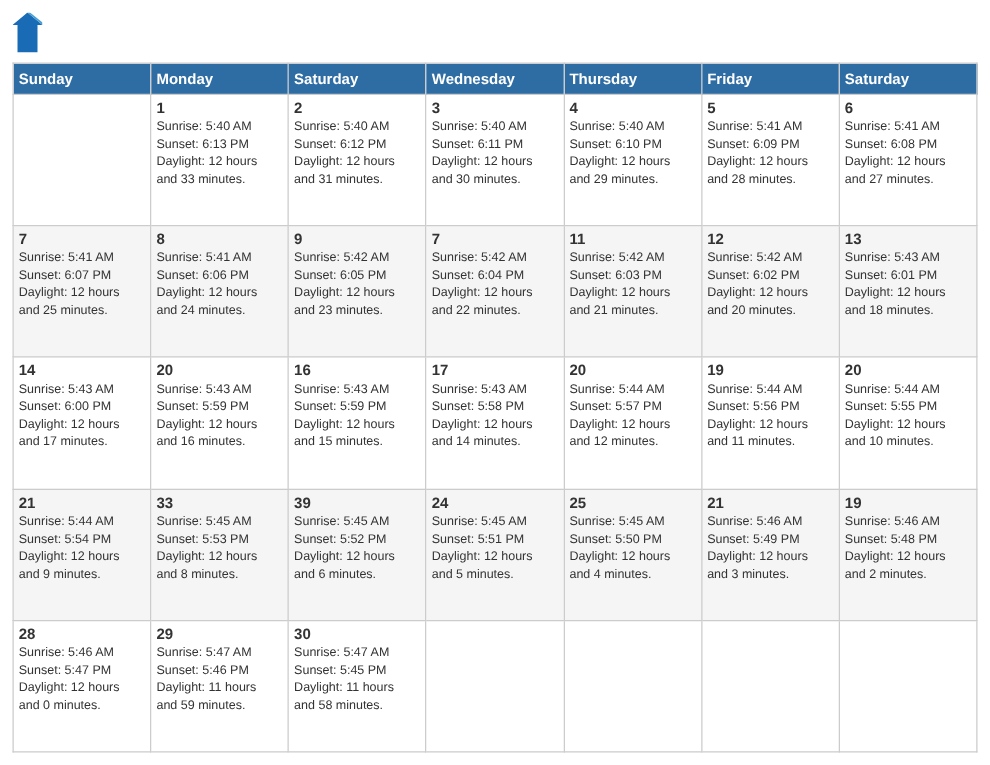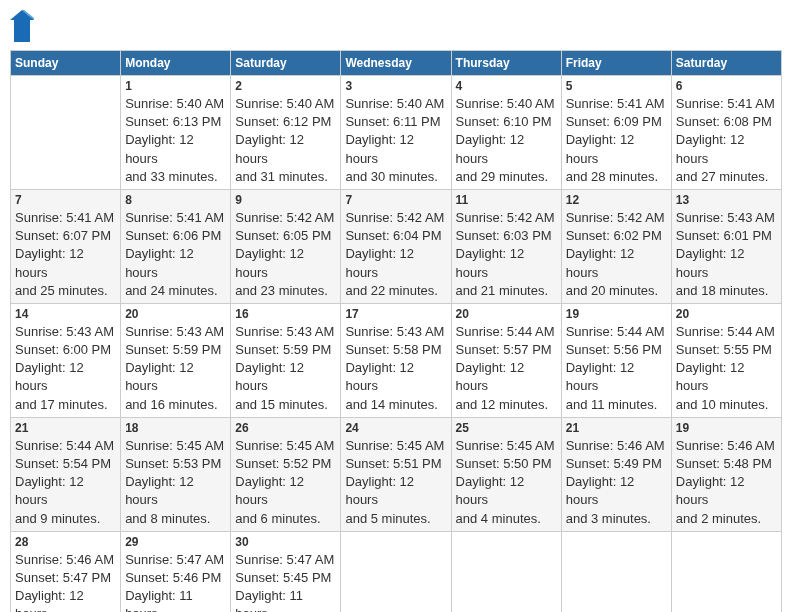--- a/index.html
+++ b/index.html
@@ -76,21 +76,21 @@
     .calendar tr:nth-child(odd) td {
       background: #fff;
     }
     .day-num {
       font-weight: bold;
       font-size: 12px;
       display: block;
       margin-bottom: 2px;
     }
     .day-info {
-      font-size: 13px;
+      font-size: 10px;
       line-height: 1.4;
       color: #333;
     }
     .empty {
       background: #fff !important;
     }
   </style>
 </head>
 <body>
 
@@ -274,28 +274,28 @@
         </tr>
         <tr>
           <td>
             <span class="day-num">21</span>
             <div class="day-info" style="white-space: pre-line;">Sunrise: 5:44 AM
 Sunset: 5:54 PM
 Daylight: 12 hours
 and 9 minutes.</div>
           </td>
           <td>
-            <span class="day-num">18</span>
+            <span class="day-num">33</span>
             <div class="day-info" style="white-space: pre-line;">Sunrise: 5:45 AM
 Sunset: 5:53 PM
 Daylight: 12 hours
 and 8 minutes.</div>
           </td>
           <td>
-            <span class="day-num">26</span>
+            <span class="day-num">39</span>
             <div class="day-info" style="white-space: pre-line;">Sunrise: 5:45 AM
 Sunset: 5:52 PM
 Daylight: 12 hours
 and 6 minutes.</div>
           </td>
           <td>
             <span class="day-num">24</span>
             <div class="day-info" style="white-space: pre-line;">Sunrise: 5:45 AM
 Sunset: 5:51 PM
 Daylight: 12 hours

